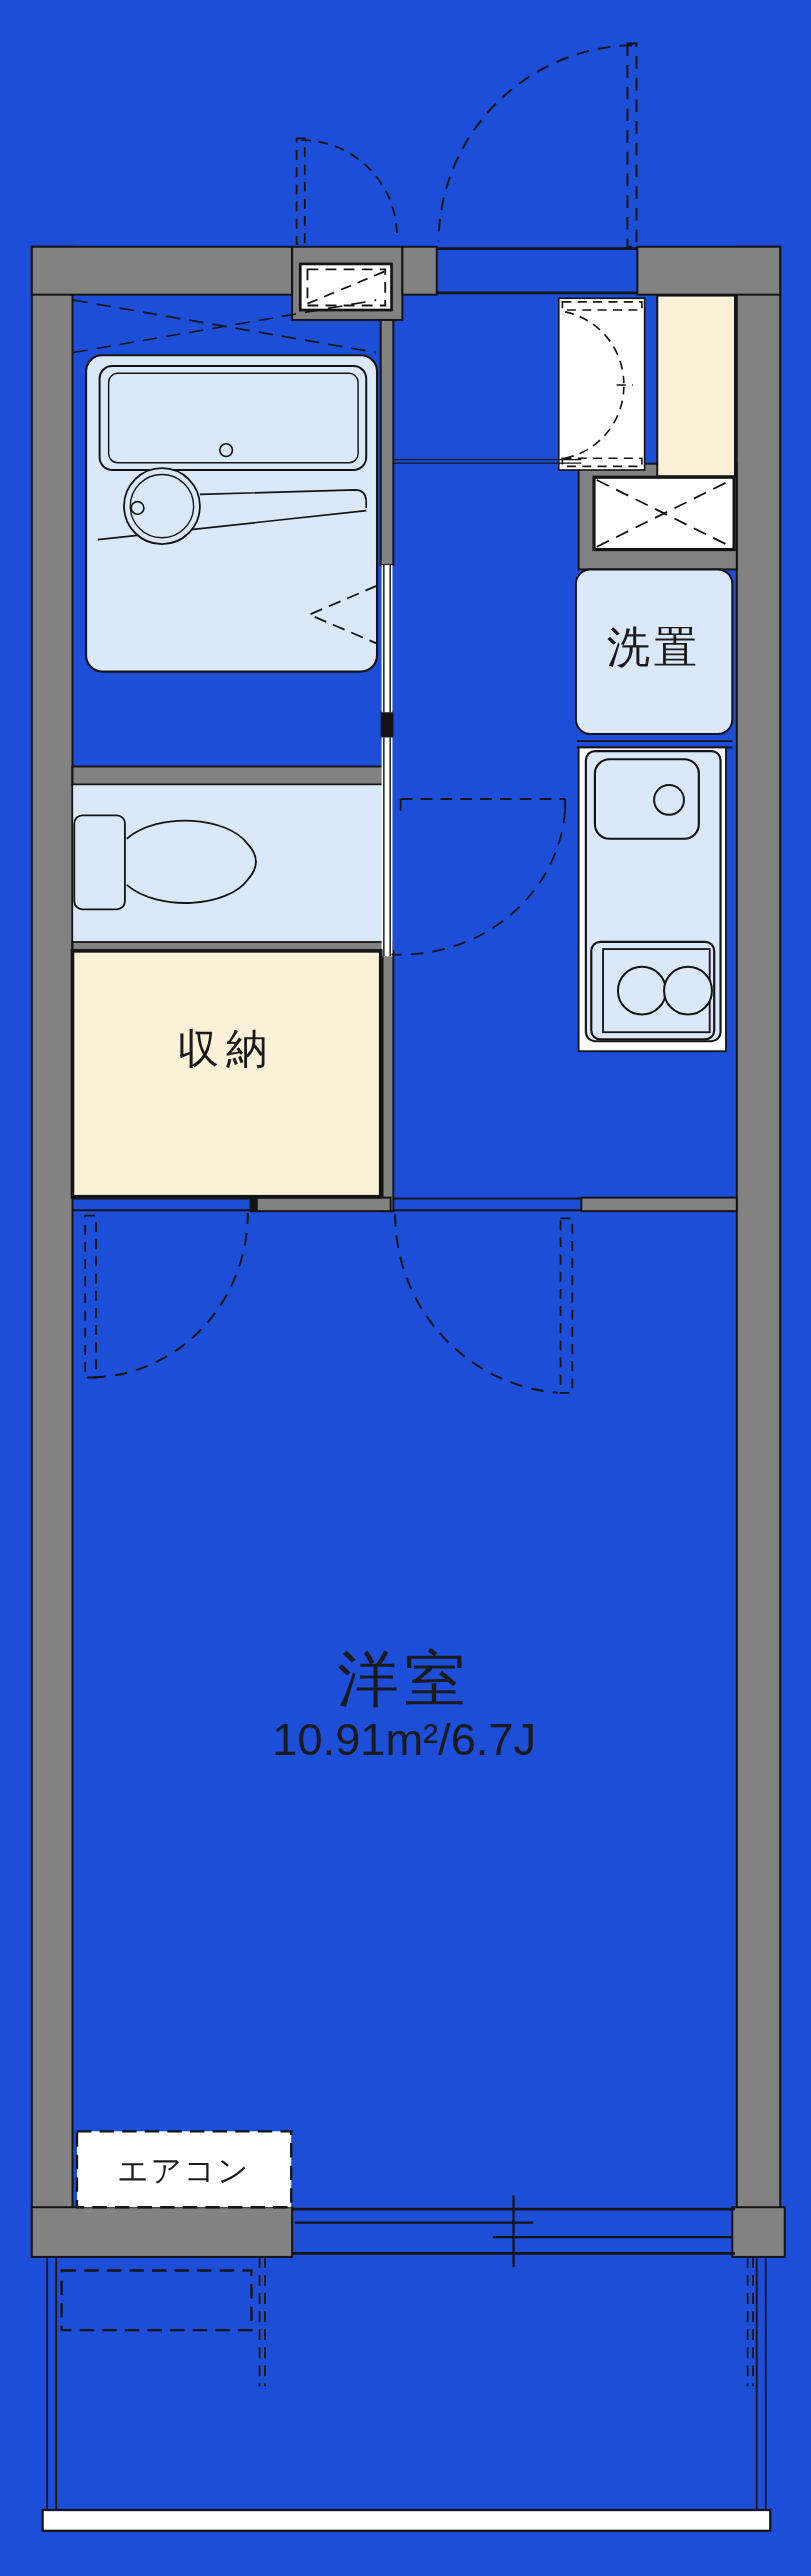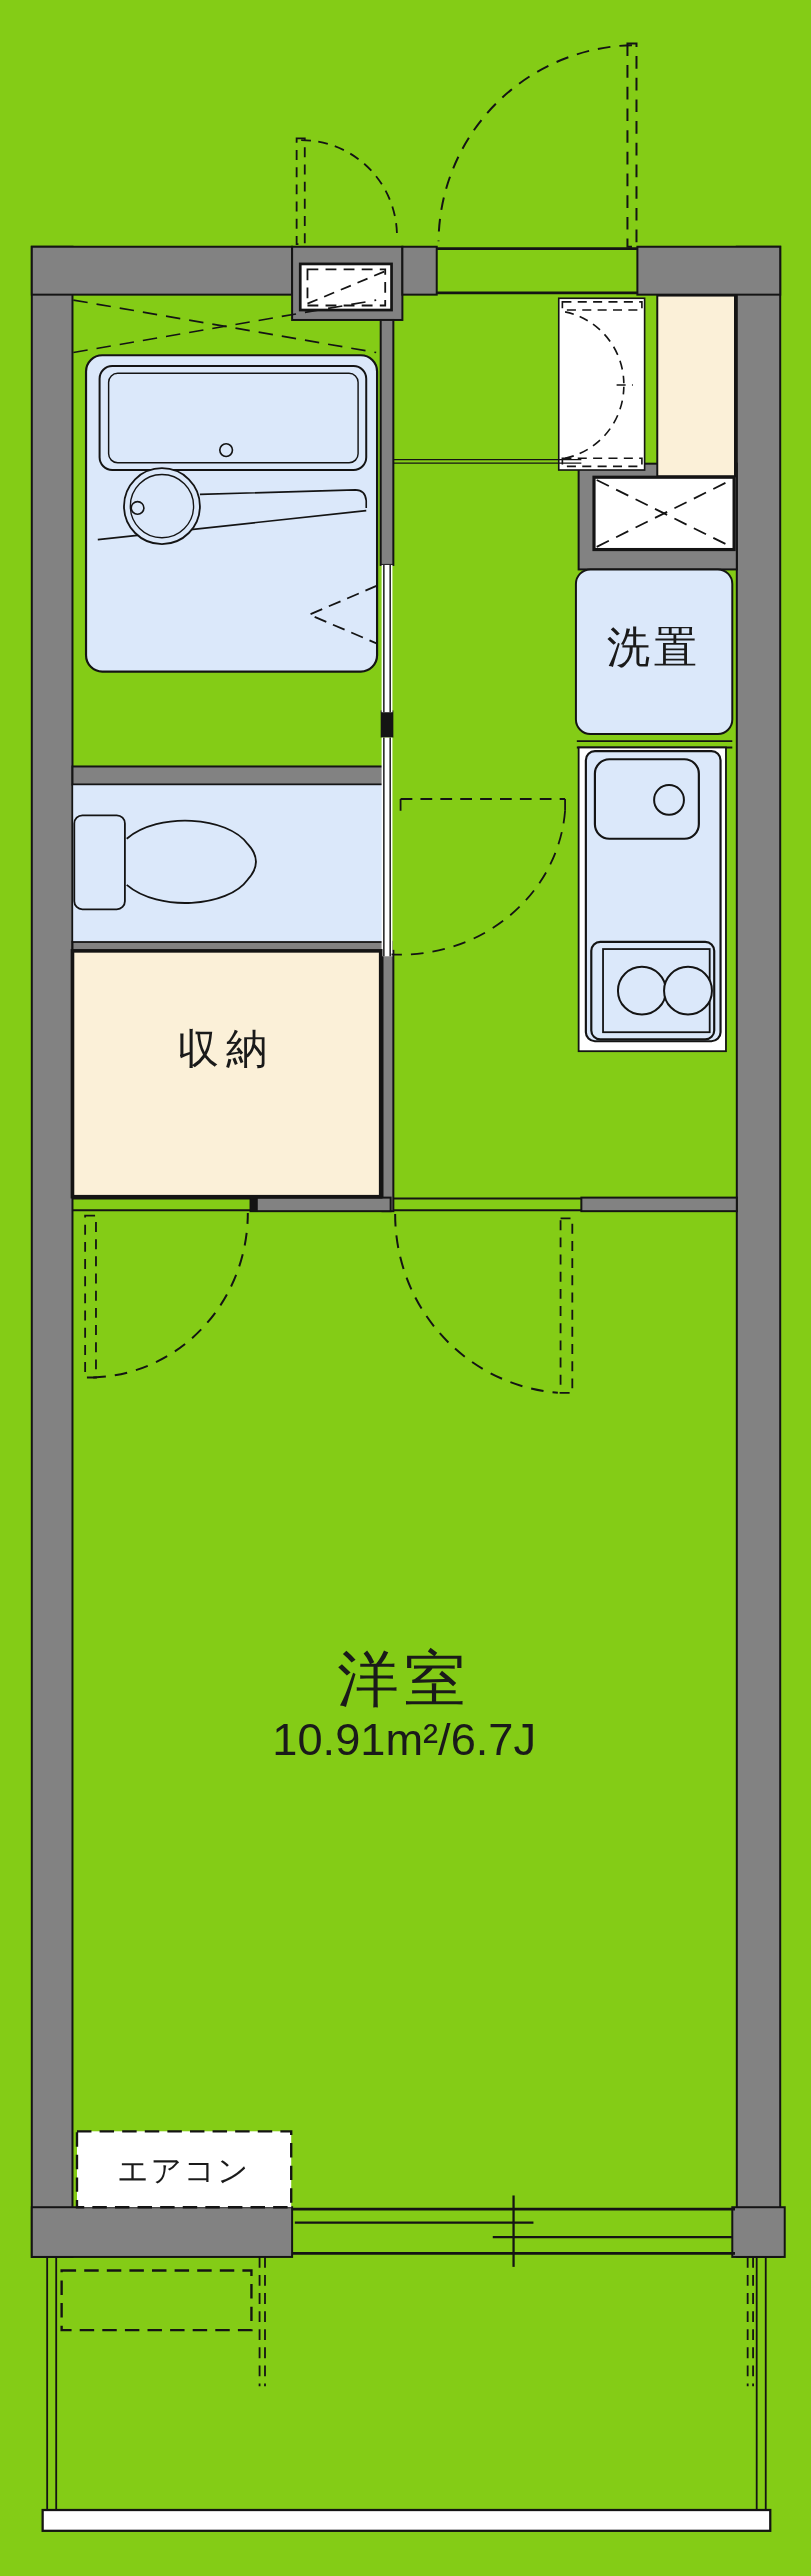--- a/index.html
+++ b/index.html
@@ -1,16 +1,16 @@
 <!DOCTYPE html>
 <html style="font-size:14.5px"><head>
 <meta charset="utf-8">
 <style>
   html,body{margin:0;padding:0;background:#ffffff;}
-  .canvas{position:relative;width:812px;height:2576px;background:#84cc16;overflow:hidden;}
+  .canvas{position:relative;width:812px;height:2576px;background:#1d4ed8;overflow:hidden;}
   svg{position:absolute;left:0;top:0;}
   text{font-family:"Liberation Sans","DejaVu Sans",sans-serif;fill:#1a1a1a;}
   .room-title{font-size:68px;letter-spacing:6px;}
   .room-area{font-size:50px;}
   .lbl-md{font-size:46px;letter-spacing:8px;}
   .lbl-wash{font-size:48px;letter-spacing:4px;}
   .lbl-sm{font-size:34px;letter-spacing:2px;}
 </style>
 </head>
 <body>

